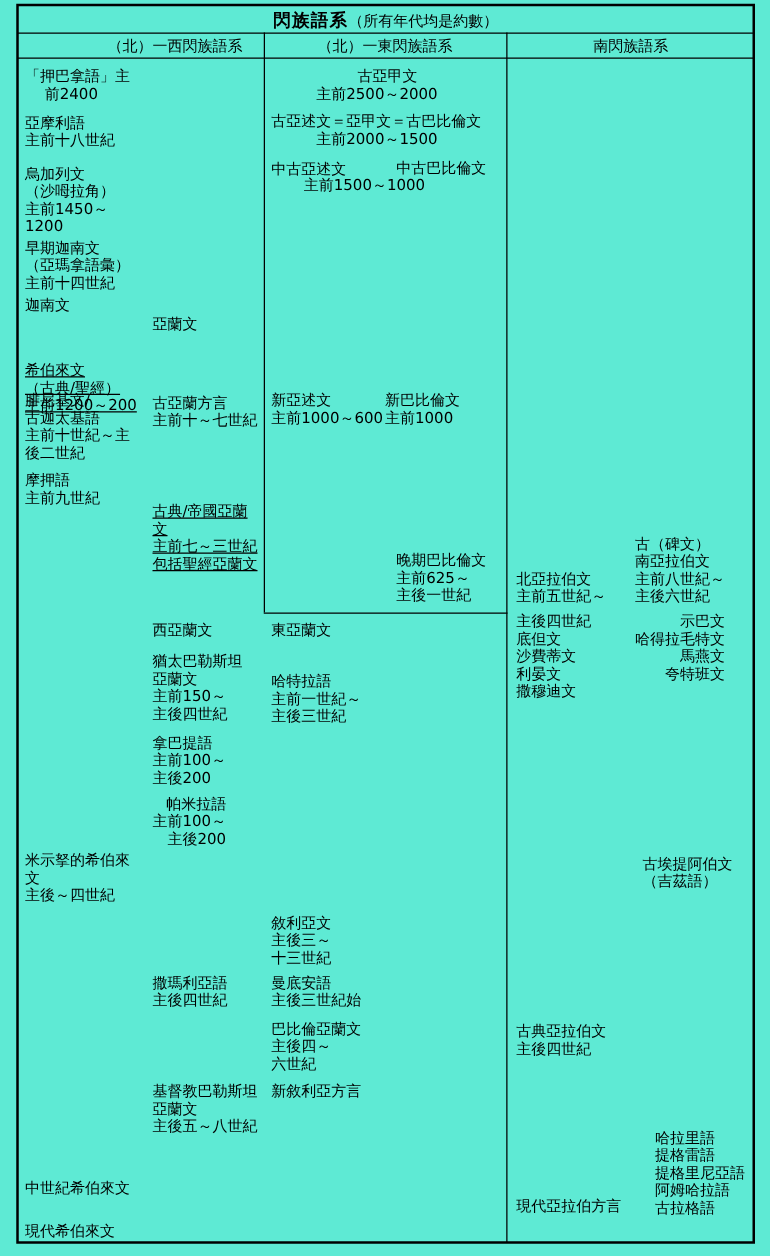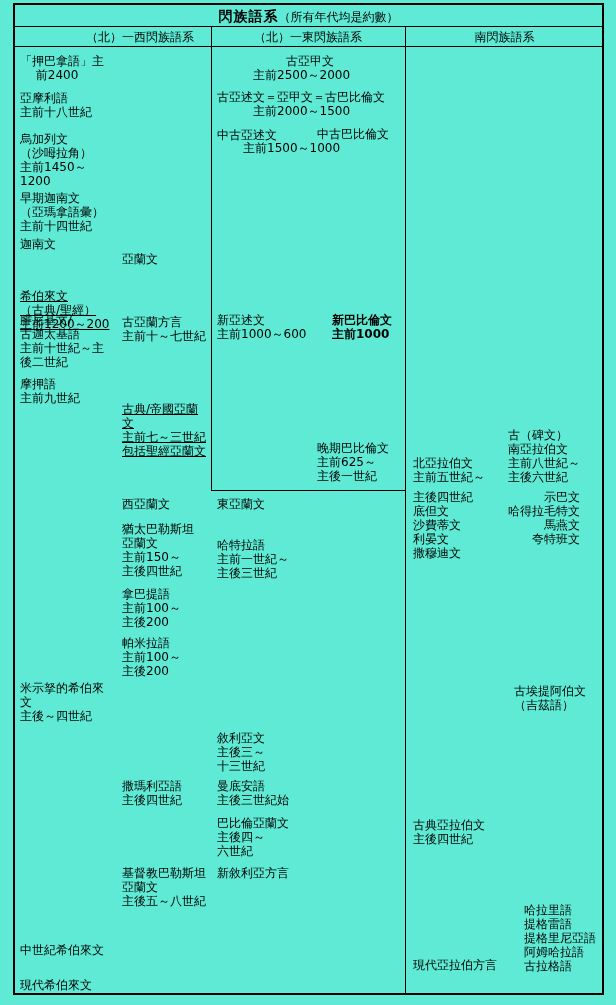--- a/index.html
+++ b/index.html
@@ -78,32 +78,32 @@
       <div class="block" style="left: 20px; top: 377px;"><div class="line">摩押語</div><div class="line">主前九世紀</div></div>
       <div class="block" style="left: 20px; top: 681px;"><div class="line">米示拏的希伯來</div><div class="line">文</div><div class="line">主後～四世紀</div></div>
       <div class="block" style="left: 20px; top: 943px;"><div class="line">中世紀希伯來文</div></div>
       <div class="block" style="left: 20px; top: 978px;"><div class="line">現代希伯來文</div></div>
       <div class="block" style="left: 122px; top: 252px;"><div class="line">亞蘭文</div></div>
       <div class="block" style="left: 122px; top: 315px;"><div class="line">古亞蘭方言</div><div class="line">主前十～七世紀</div></div>
       <div class="block underline" style="left: 122px; top: 402px;"><div class="line">古典/帝國亞蘭</div><div class="line">文</div><div class="line">主前七～三世紀</div><div class="line">包括聖經亞蘭文</div></div>
       <div class="block" style="left: 122px; top: 497px;"><div class="line">西亞蘭文</div></div>
       <div class="block" style="left: 122px; top: 522px;"><div class="line">猶太巴勒斯坦</div><div class="line">亞蘭文</div><div class="line">主前150～</div><div class="line">主後四世紀</div></div>
       <div class="block" style="left: 122px; top: 587px;"><div class="line">拿巴提語</div><div class="line">主前100～</div><div class="line">主後200</div></div>
-      <div class="block" style="left: 122px; top: 636px;"><div class="line">帕米拉語</div><div class="line">主前100～</div><div class="line">主後200</div></div>
+      <div class="block" style="left: 122px; top: 636px; text-align: right;"><div class="line">帕米拉語</div><div class="line">主前100～</div><div class="line">主後200</div></div>
       <div class="block" style="left: 122px; top: 779px;"><div class="line">撒瑪利亞語</div><div class="line">主後四世紀</div></div>
       <div class="block" style="left: 122px; top: 866px;"><div class="line">基督教巴勒斯坦</div><div class="line">亞蘭文</div><div class="line">主後五～八世紀</div></div>
       <div class="block" style="left: 286px; top: 54px;"><div class="line">古亞甲文</div></div>
       <div class="block" style="left: 253px; top: 68px;"><div class="line">主前2500～2000</div></div>
       <div class="block" style="left: 217px; top: 90px;"><div class="line">古亞述文＝亞甲文＝古巴比倫文</div></div>
       <div class="block" style="left: 253px; top: 104px;"><div class="line">主前2000～1500</div></div>
       <div class="block" style="left: 217px; top: 128px;"><div class="line">中古亞述文</div></div>
       <div class="block" style="left: 317px; top: 127px;"><div class="line">中古巴比倫文</div></div>
       <div class="block" style="left: 243px; top: 141px;"><div class="line">主前1500～1000</div></div>
       <div class="block" style="left: 217px; top: 313px;"><div class="line">新亞述文</div><div class="line">主前1000～600</div></div>
-      <div class="block" style="left: 332px; top: 313px; font-weight: bold;"><div class="line">新巴比倫文</div><div class="line">主前1000</div></div>
+      <div class="block" style="left: 308px; top: 313px;"><div class="line">新巴比倫文</div><div class="line">主前1000</div></div>
       <div class="block" style="left: 317px; top: 441px;"><div class="line">晚期巴比倫文</div><div class="line">主前625～</div><div class="line">主後一世紀</div></div>
       <div class="block" style="left: 217px; top: 497px;"><div class="line">東亞蘭文</div></div>
       <div class="block" style="left: 217px; top: 538px;"><div class="line">哈特拉語</div><div class="line">主前一世紀～</div><div class="line">主後三世紀</div></div>
       <div class="block" style="left: 217px; top: 731px;"><div class="line">敘利亞文</div><div class="line">主後三～</div><div class="line">十三世紀</div></div>
       <div class="block" style="left: 217px; top: 779px;"><div class="line">曼底安語</div><div class="line">主後三世紀始</div></div>
       <div class="block" style="left: 217px; top: 816px;"><div class="line">巴比倫亞蘭文</div><div class="line">主後四～</div><div class="line">六世紀</div></div>
       <div class="block" style="left: 217px; top: 866px;"><div class="line">新敘利亞方言</div></div>
       <div class="block" style="left: 413px; top: 456px;"><div class="line">北亞拉伯文</div><div class="line">主前五世紀～</div></div>
       <div class="block" style="left: 413px; top: 490px;"><div class="line">主後四世紀</div><div class="line">底但文</div><div class="line">沙費蒂文</div><div class="line">利晏文</div><div class="line">撒穆迪文</div></div>
       <div class="block" style="left: 413px; top: 818px;"><div class="line">古典亞拉伯文</div><div class="line">主後四世紀</div></div>

